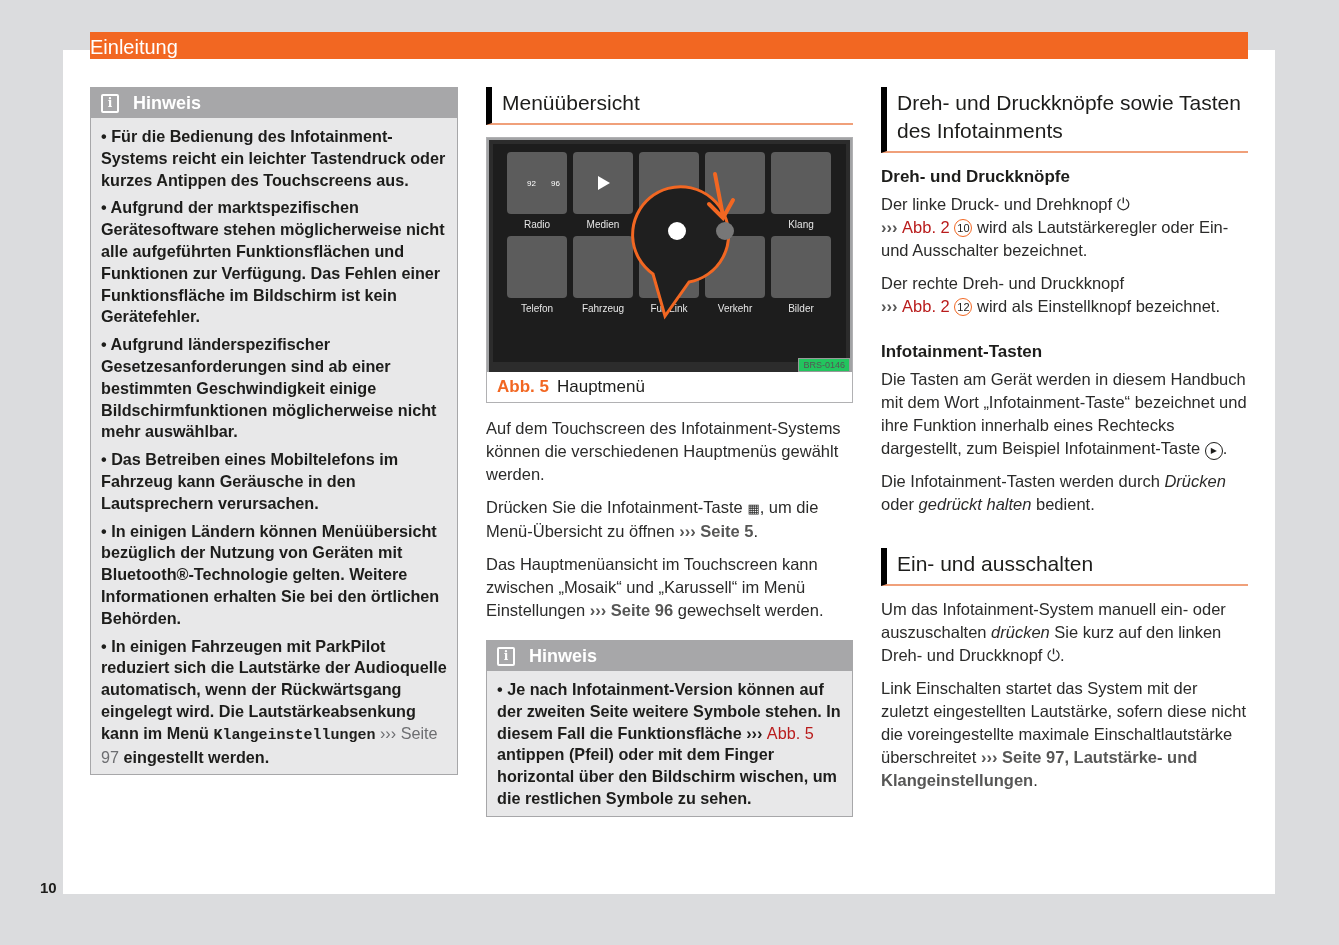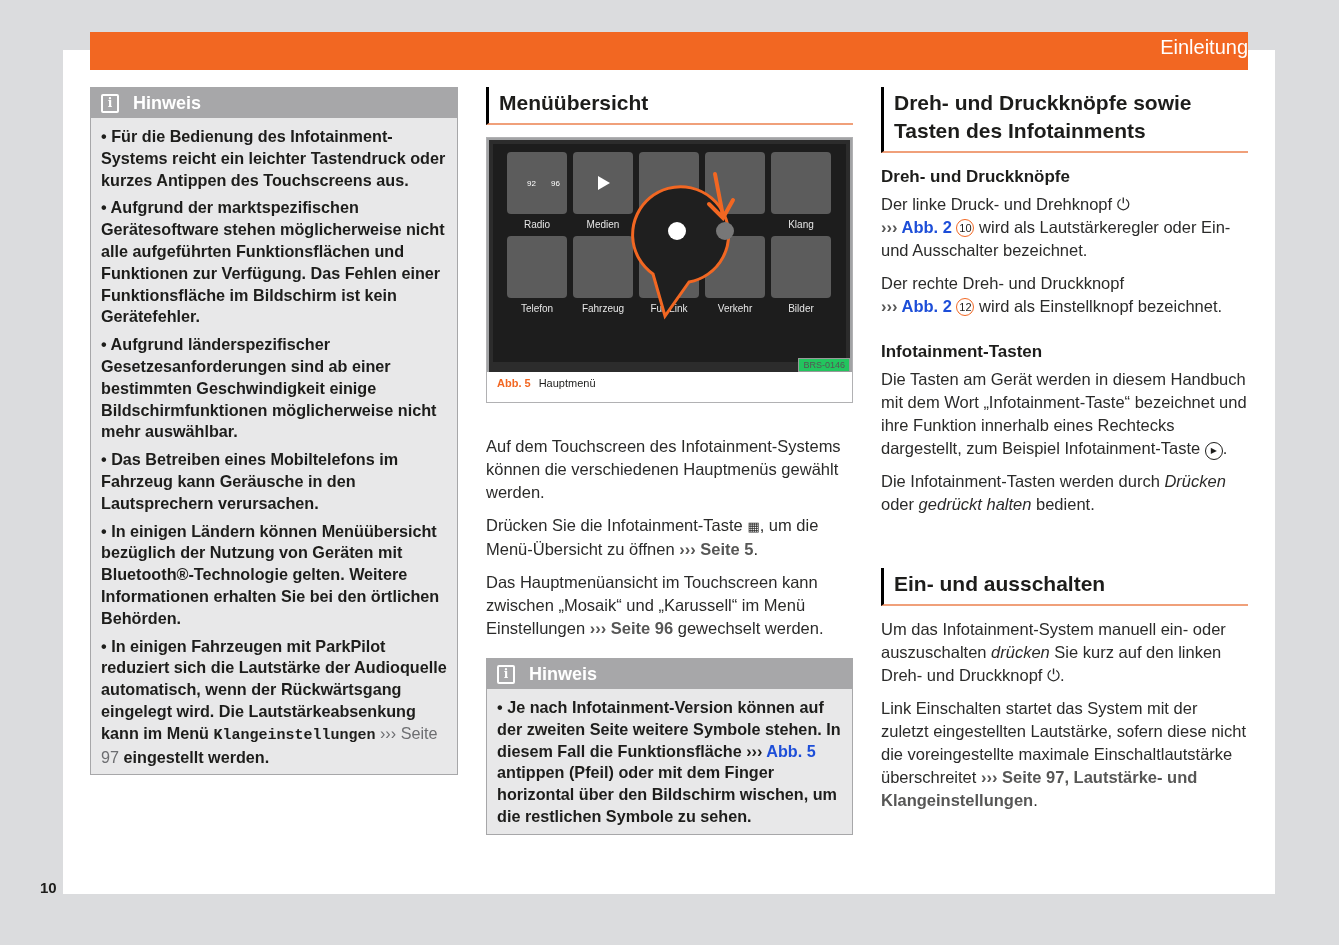--- a/index.html
+++ b/index.html
@@ -1,42 +1,42 @@
 <!DOCTYPE html>
 <html><head>
 <meta charset="utf-8">
 <style>
   html,body{margin:0;padding:0;}
   body{width:1339px;height:945px;background:#dbdcde;position:relative;overflow:hidden;font-family:"Liberation Sans",sans-serif;color:#1d1d1b;}
   .page{position:absolute;left:63px;top:50px;width:1212px;height:844px;background:#fff;}
-  .topbar{position:absolute;left:90px;top:32px;width:1158px;height:38px;background:#f26722;color:#fff;font-size:20px;text-align:right;line-height:31px;}
+  .topbar{position:absolute;left:90px;top:32px;width:1158px;height:27px;background:#f26722;color:#fff;font-size:20px;text-align:left;line-height:31px;}
   .pagenum{position:absolute;left:40px;top:879px;font-size:15px;font-weight:bold;color:#1d1d1b;}
   .col{position:absolute;top:87px;}
   .c1{left:90px;width:368px;}
   .c2{left:486px;width:367px;}
   .c3{left:881px;width:367px;}
   .note{background:#e8e8e9;border:1px solid #a7a7a9;}
   .note-h{background:#a7a7a9;color:#fff;font-weight:bold;font-size:18px;height:30px;line-height:30px;padding-left:10px;display:flex;align-items:center;}
   .info-icon{display:inline-block;width:14px;height:15px;border:2px solid #fff;border-radius:2px;font-size:12px;line-height:15px;text-align:center;margin-right:14px;font-family:"DejaVu Serif",serif;font-weight:bold;}
   .note-b{padding:8px 10px 6px 10px;font-weight:bold;font-size:16.2px;line-height:21.8px;}
   .note-b p{margin:0 0 6px 0;}
   .note-b p:last-child{margin-bottom:0;}
   .mono{font-family:"Liberation Mono",monospace;font-weight:bold;font-size:15px;}
   .gref{color:#6d6e71;font-weight:normal;}
-  .oref{color:#1d4ed8;font-weight:bold;}
+  .oref{color:#b91c1c;font-weight:normal;}
   .bref{font-weight:bold;color:#575756;}
-  .h2{font-size:21px;font-weight:bold;border-left:3px solid #000000;border-bottom:2px solid #f0a07a;padding:2px 0 6px 10px;line-height:28px;}
+  .h2{font-size:21px;font-weight:normal;border-left:6px solid #000000;border-bottom:2px solid #f0a07a;padding:2px 0 6px 10px;line-height:28px;}
   .h3{font-size:17px;font-weight:bold;margin:14px 0 6px 0;}
   .body{font-size:16.5px;line-height:23px;color:#2b2b2a;}
   .body p{margin:0 0 10px 0;}
   .fig{margin-top:12px;border:1px solid #b1b1b3;}
   .screen{position:relative;height:232px;background:#2c2c2c;border:2px solid #a2a3a5;border-bottom:none;}
   .screen-in{position:absolute;left:4px;top:4px;right:4px;bottom:10px;background:#1d1d1d;}
   .brs{position:absolute;right:0;bottom:0;background:#22c55e;font-size:9px;color:#555;padding:1px 4px;border:1px solid #999;}
-  .caption{padding:5px 10px;font-size:11px;height:20px;}
+  .caption{padding:5px 10px;font-size:17px;height:20px;}
   .cap-num{color:#f26722;font-weight:bold;margin-right:8px;}
   .circ{display:inline-block;width:16px;height:16px;border:1.5px solid #f26722;border-radius:50%;font-size:11px;line-height:16px;text-align:center;color:#1d1d1b;vertical-align:1px;}
 </style>
 </head>
 <body>
 
 <div class="page"></div>
 <div class="topbar">Einleitung</div>
 
 <div class="col c1">
@@ -90,21 +90,21 @@
               <path d="M 222 30 L 230 72 M 216 60 L 230 74 L 240 56" stroke="#f26722" stroke-width="4" fill="none" stroke-linecap="round"></path>
             </g>
           </svg>
       </div>
       <div class="brs">BRS-0146</div>
     </div>
     <div class="caption">
       <span class="cap-num">Abb. 5</span><span>Hauptmenü</span>
     </div>
   </div>
-  <div class="body" style="margin-top:32px">
+  <div class="body" style="margin-top:14px">
     <p>Auf dem Touchscreen des Infotainment-Systems können die verschiedenen Hauptmenüs gewählt werden.</p>
     <p><span>Drücken Sie die Infotainment-Taste </span><span style="font-size:13px">▦</span><span>, um die Menü-Übersicht zu öffnen </span><span class="bref">››› Seite 5</span><span>.</span></p>
     <p><span>Das Hauptmenüansicht im Touchscreen kann zwischen „Mosaik“ und „Karussell“ im Menü Einstellungen </span><span class="bref">››› Seite 96</span><span> gewechselt werden.</span></p>
   </div>
   <div class="note" style="margin-top:18px">
     <div class="note-h">
       <span class="info-icon">i</span>
       <span>Hinweis</span>
     </div>
     <div class="note-b">
@@ -118,20 +118,20 @@
   <div class="h3">Dreh- und Druckknöpfe</div>
   <div class="body">
     <p><span>Der linke Druck- und Drehknopf </span><span>⏻</span><br><span class="bref">››› </span><span class="oref">Abb. 2</span> <span class="circ">10</span><span> wird als Lautstärkeregler oder Ein- und Ausschalter bezeichnet.</span></p>
     <p><span>Der rechte Dreh- und Druckknopf </span><br><span class="bref">››› </span><span class="oref">Abb. 2</span> <span class="circ">12</span><span> wird als Einstellknopf bezeichnet.</span></p>
   </div>
   <div class="h3" style="margin-top:24px">Infotainment-Tasten</div>
   <div class="body">
     <p><span>Die Tasten am Gerät werden in diesem Handbuch mit dem Wort „Infotainment-Taste“ bezeichnet und ihre Funktion innerhalb eines Rechtecks dargestellt, zum Beispiel Infotainment-Taste </span><span class="circ" style="border-color:#1d1d1b;font-size:8px">▶</span><span>.</span></p>
     <p><span>Die Infotainment-Tasten werden durch </span><em>Drücken</em><span> oder </span><em>gedrückt halten</em><span> bedient.</span></p>
   </div>
-  <div class="h2" style="margin-top:52px">Ein- und ausschalten</div>
+  <div class="h2" style="margin-top:32px">Ein- und ausschalten</div>
   <div class="body" style="margin-top:12px">
     <p><span>Um das Infotainment-System manuell ein- oder auszuschalten </span><em>drücken</em><span> Sie kurz auf den linken Dreh- und Druckknopf </span><span>⏻</span><span>.</span></p>
     <p><span>Link Einschalten startet das System mit der zuletzt eingestellten Lautstärke, sofern diese nicht die voreingestellte maximale Einschaltlautstärke überschreitet </span><span class="bref">››› Seite 97, Lautstärke- und Klangeinstellungen</span><span>.</span></p>
   </div>
 </div>
 
 <div class="pagenum">10</div>
 
 </body></html>

